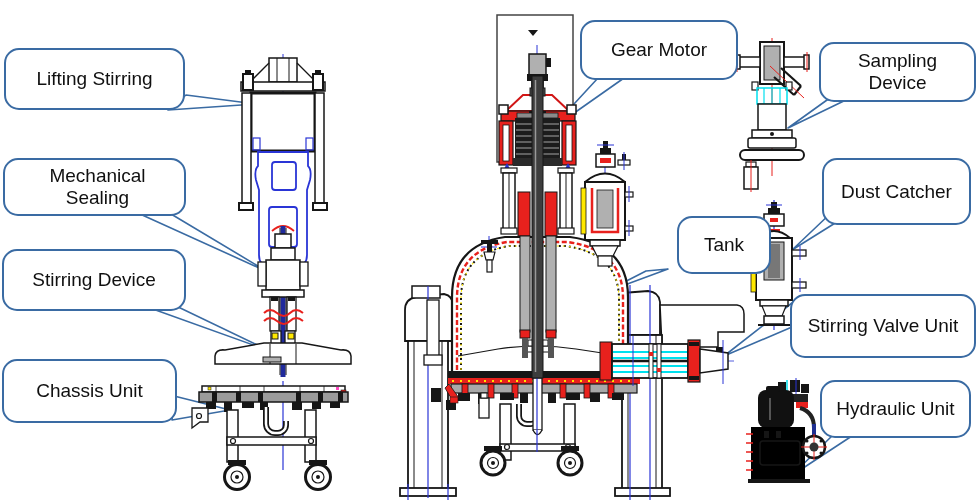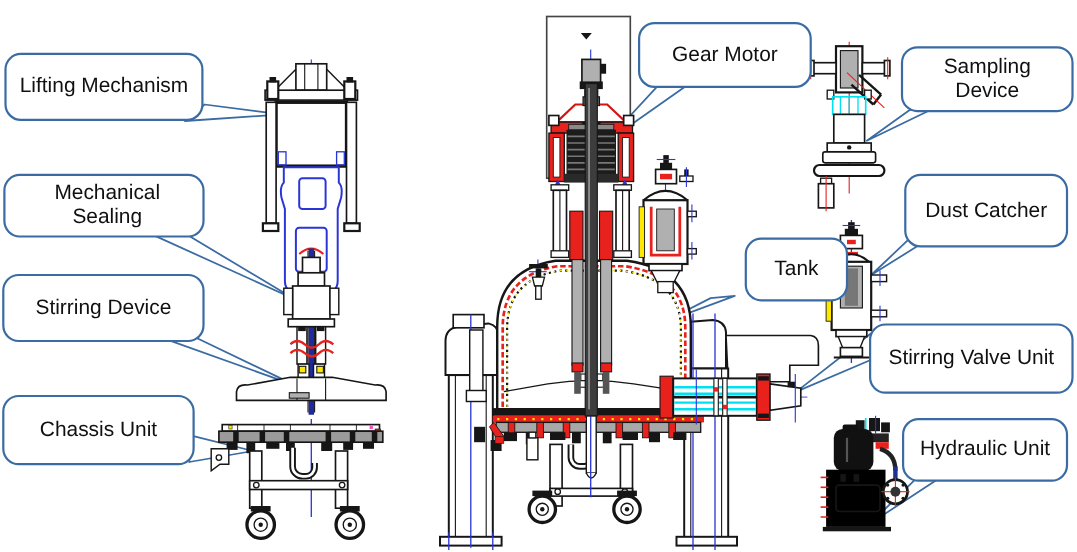--- a/index.html
+++ b/index.html
@@ -436,21 +436,21 @@
     <circle cx="814" cy="447" r="4.5" fill="#333"></circle>
     <circle class="blk" cx="807" cy="441" r="1.5"></circle>
         <circle class="blk" cx="821" cy="441" r="1.5"></circle>
     <circle class="blk" cx="807" cy="453" r="1.5"></circle>
         <circle class="blk" cx="821" cy="453" r="1.5"></circle>
     <rect class="blk" x="748" y="479" width="62" height="4"></rect>
   </g>
 </svg>
 
   <div class="callout" style="left:4px;top:48px;width:181px;height:62px;">
-    <span>Lifting Mechanism</span>
+    <span>Lifting Stirring</span>
   </div>
   <div class="callout" style="left:3px;top:158px;width:183px;height:58px;padding-left:12px;">
     <span>Mechanical Sealing</span>
   </div>
   <div class="callout" style="left:2px;top:249px;width:184px;height:62px;">
     <span>Stirring Device</span>
   </div>
   <div class="callout" style="left:2px;top:359px;width:175px;height:64px;text-align:right;">
     <span>Chassis Unit</span>
   </div>

